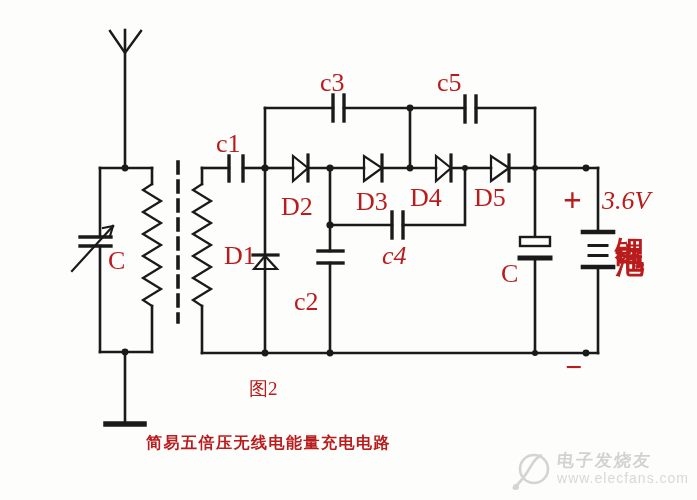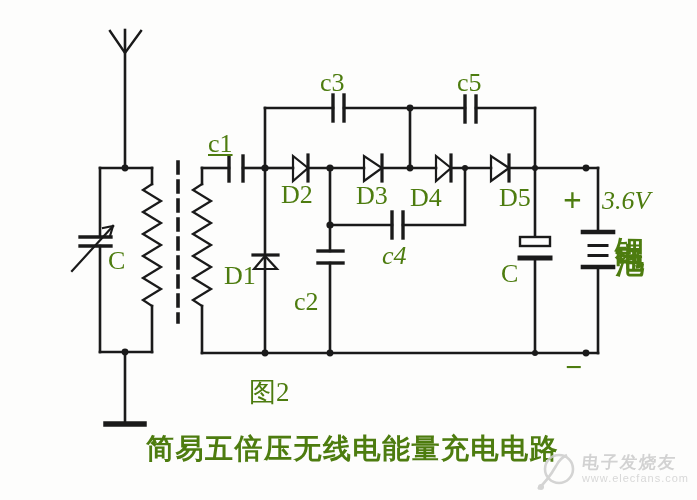--- a/index.html
+++ b/index.html
@@ -9,55 +9,55 @@
     background:#fdfdfc;
     font-family:"Liberation Serif","DejaVu Serif",serif;
     color:#1a1a1a;
     overflow:hidden;
   }
   #circuit-svg{position:absolute;left:0;top:0;}
   .lbl{
     position:absolute;
     font-size:26px;
     line-height:1;
-    color:#4d7c0f;
+    color:#b91c1c;
     white-space:nowrap;
     font-family:"Liberation Serif","DejaVu Serif",serif;
   }
   .battery-type{
     writing-mode:vertical-rl;
     text-orientation:upright;
     font-size:29px;
     font-weight:bold;
     letter-spacing:5px;
     line-height:1;
   }
   .plus-sign{font-size:33px;font-weight:bold;}
   .minus-sign{font-size:30px;font-weight:bold;}
-  .fig-label{font-size:27px;text-align:center;}
+  .fig-label{font-size:19px;text-align:center;}
   .caption{
-    font-size:28px;
+    font-size:16px;
     font-weight:bold;
     letter-spacing:1.5px;
   }
   .watermark{
     position:absolute;
     right:8px;bottom:6px;
     display:flex;align-items:center;gap:4px;
     opacity:0.85;
   }
   .wm-texts{display:flex;flex-direction:column;align-items:flex-start;}
   .wm-brand{
     font-size:17px;font-weight:bold;color:#cbcbcb;
     letter-spacing:2px;line-height:1.1;
     font-family:"Liberation Sans","DejaVu Sans",sans-serif;
     transform:skewX(-6deg);
   }
   .wm-url{
-    font-size:11px;color:#d2d2d2;letter-spacing:1px;
+    font-size:14px;color:#d2d2d2;letter-spacing:1px;
     font-family:"Liberation Sans","DejaVu Sans",sans-serif;
   }
 </style>
 </head>
 <body>
 
 <div id="stage">
 
   <svg id="circuit-svg" width="697" height="500" viewBox="0 0 697 500">
     <g stroke="#1a1a1a" stroke-width="2.6" fill="none" stroke-linecap="square">
@@ -201,28 +201,28 @@
         <circle cx="465" cy="168" r="3"></circle>
         <circle cx="535" cy="168" r="3"></circle>
         <circle cx="535" cy="353" r="3"></circle>
         <circle cx="586" cy="168" r="3.4"></circle>
         <circle cx="586" cy="353" r="3.4"></circle>
       </g>
     </g>
   </svg>
 
   <div class="lbl" style="left:108px;top:248px;">C</div>
-  <div class="lbl" style="left:208px;top:131px;text-decoration:underline;">c1</div>
+  <div class="lbl" style="left:216px;top:131px;">c1</div>
   <div class="lbl" style="left:320px;top:70px;">c3</div>
-  <div class="lbl" style="left:457px;top:70px;">c5</div>
-  <div class="lbl" style="left:281px;top:182px;text-align:center;">D2</div>
-  <div class="lbl" style="left:356px;top:183px;">D3</div>
+  <div class="lbl" style="left:437px;top:70px;">c5</div>
+  <div class="lbl" style="left:281px;top:194px;text-align:center;">D2</div>
+  <div class="lbl" style="left:356px;top:189px;">D3</div>
   <div class="lbl" style="left:410px;top:185px;">D4</div>
-  <div class="lbl" style="left:499px;top:185px;">D5</div>
-  <div class="lbl" style="left:224px;top:243px;margin-top:20px;">D1</div>
+  <div class="lbl" style="left:474px;top:185px;">D5</div>
+  <div class="lbl" style="left:224px;top:243px;">D1</div>
   <div class="lbl" style="left:294px;top:289px;">c2</div>
   <div class="lbl" style="left:382px;top:243px;font-style:italic;">c4</div>
   <div class="lbl" style="left:501px;top:261px;">C</div>
 
   <div class="lbl plus-sign" style="left:563px;top:184px;">+</div>
   <div class="lbl" style="left:602px;top:188px;font-style:italic;">3.6V</div>
   <div class="lbl battery-type" style="left:615px;top:214px;">锂电池</div>
   <div class="lbl minus-sign" style="left:565px;top:352px;">−</div>
 
   <div class="lbl fig-label" style="left:249px;top:379px;">图2</div>

